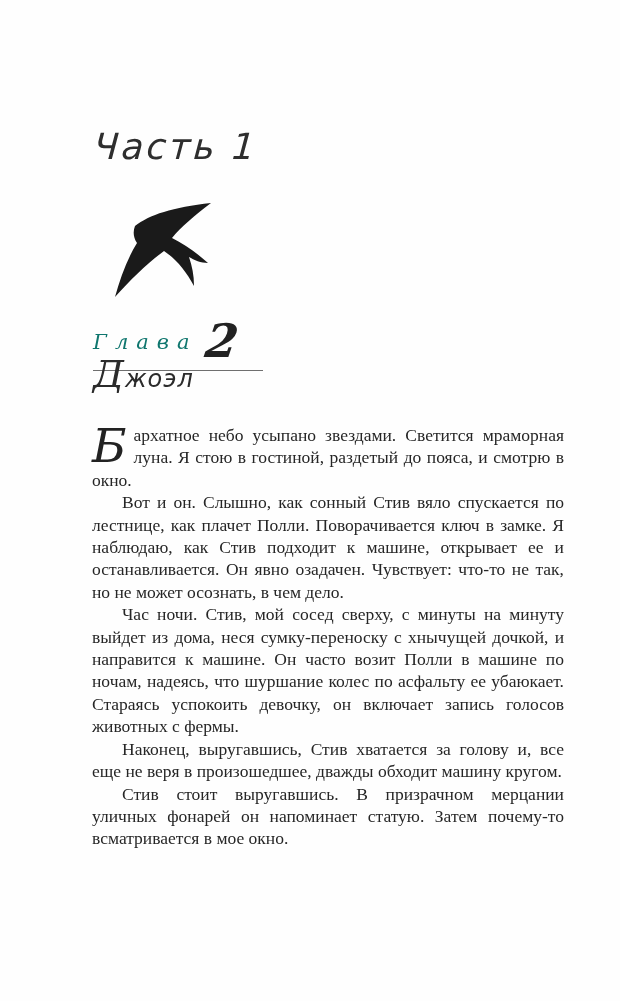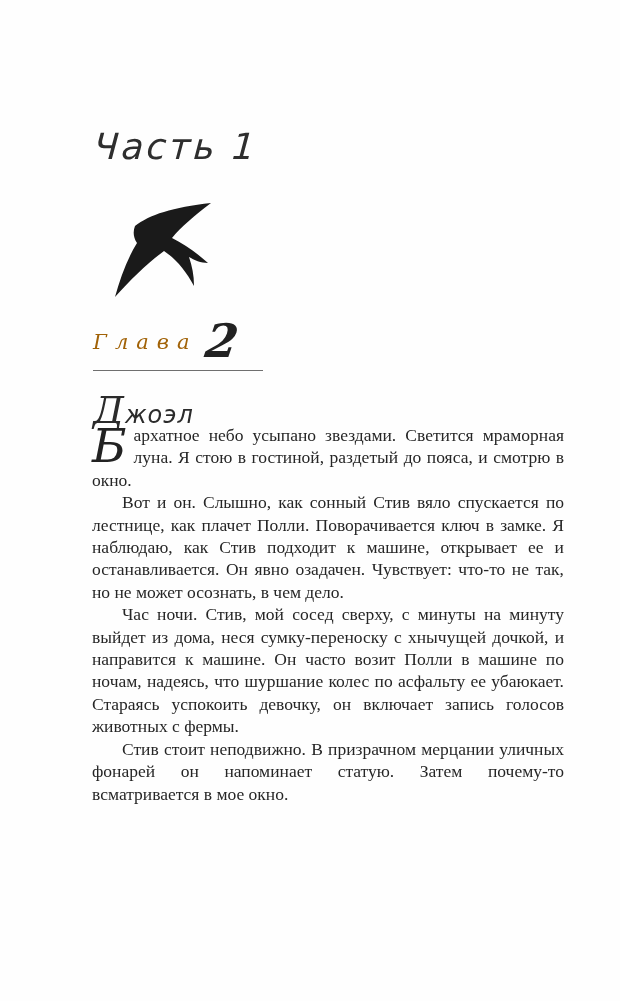--- a/index.html
+++ b/index.html
@@ -47,38 +47,38 @@
     border-bottom: 1px solid #6f6f6f;
     padding-bottom: 2px;
     height: 38px;
     white-space: nowrap;
   }
   .chapter-label {
     font-family: "DejaVu Serif", serif;
     font-style: italic;
     font-size: 21px;
     letter-spacing: 8px;
-    color: #a16207;
+    color: #0f766e;
     vertical-align: baseline;
   }
   .chapter-number {
     font-family: "DejaVu Serif", serif;
     font-style: italic;
     font-weight: 700;
     font-size: 46px;
     color: #222222;
     display: inline-block;
     margin-left: 8px;
     transform: translateY(8px) skewX(-8deg);
     line-height: 0;
   }
   .chapter-name {
     position: absolute;
     left: 93px;
-    top: 388px;
+    top: 352px;
     color: #2b2b2b;
     white-space: nowrap;
   }
   .chapter-name .cap {
     font-family: "DejaVu Serif", serif;
     font-style: italic;
     font-size: 38px;
     letter-spacing: 1px;
   }
   .chapter-name .rest {
@@ -144,16 +144,17 @@
   </div>
 
   <div class="chapter-name">
     <span class="cap">Д</span><span class="rest">жоэл</span>
   </div>
 
   <div class="body-text">
       <p><span class="dropcap">Б</span>архатное небо усыпано звездами. Светится мраморная луна. Я стою в гостиной, раздетый до пояса, и смотрю в окно.</p>
       <p class="indent">Вот и он. Слышно, как сонный Стив вяло спускается по лестнице, как плачет Полли. Поворачивается ключ в замке. Я наблюдаю, как Стив подходит к машине, открывает ее и останавливается. Он явно озадачен. Чувствует: что-то не так, но не может осознать, в чем дело.</p>
       <p class="indent">Час ночи. Стив, мой сосед сверху, с минуты на минуту выйдет из дома, неся сумку-переноску с хнычущей дочкой, и направится к машине. Он часто возит Полли в машине по ночам, надеясь, что шуршание колес по асфальту ее убаюкает. Стараясь успокоить девочку, он включает запись голосов животных с фермы.</p>
-      <p class="indent">Стив стоит неподвижно. В призрачном мерцании уличных фонарей он напоминает статую. Затем почему-то всматривается в мое окно.</p>
+      <p class="indent">Наконец, выругавшись, Стив хватается за голову и, все еще не веря в произошедшее, дважды обходит машину кругом.</p>
+      <p class="indent">Стив стоит выругавшись. В призрачном мерцании уличных фонарей он напоминает статую. Затем почему-то всматривается в мое окно.</p>
     </div>
 
 </div>
 
 </body></html>

